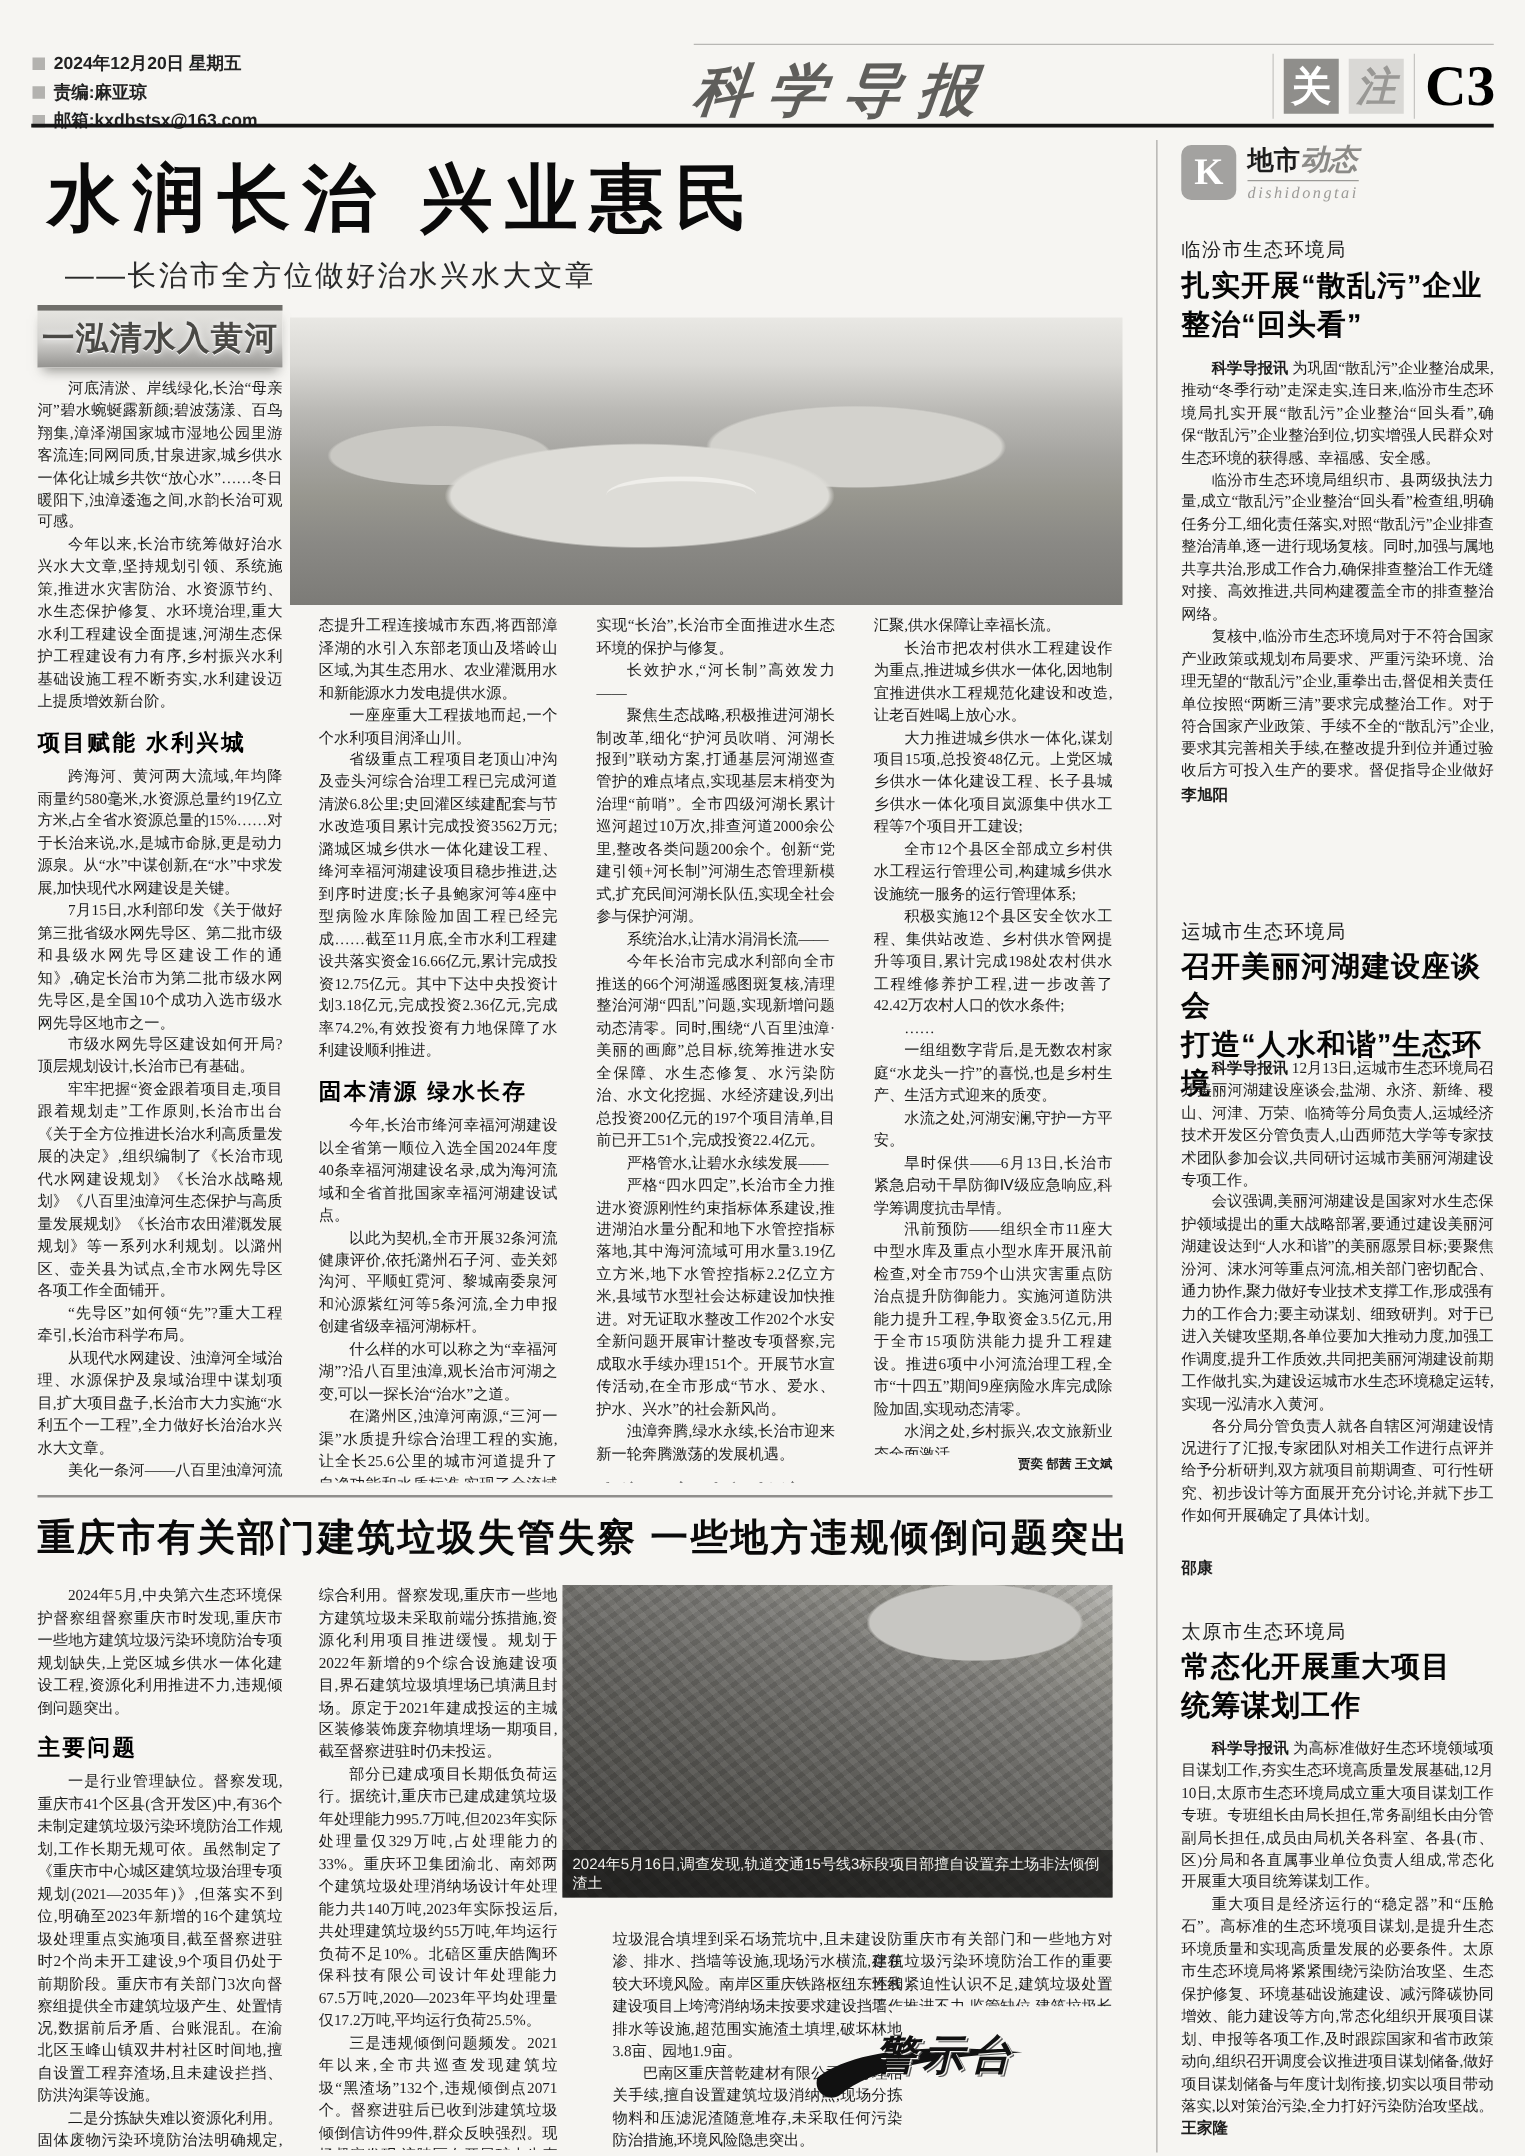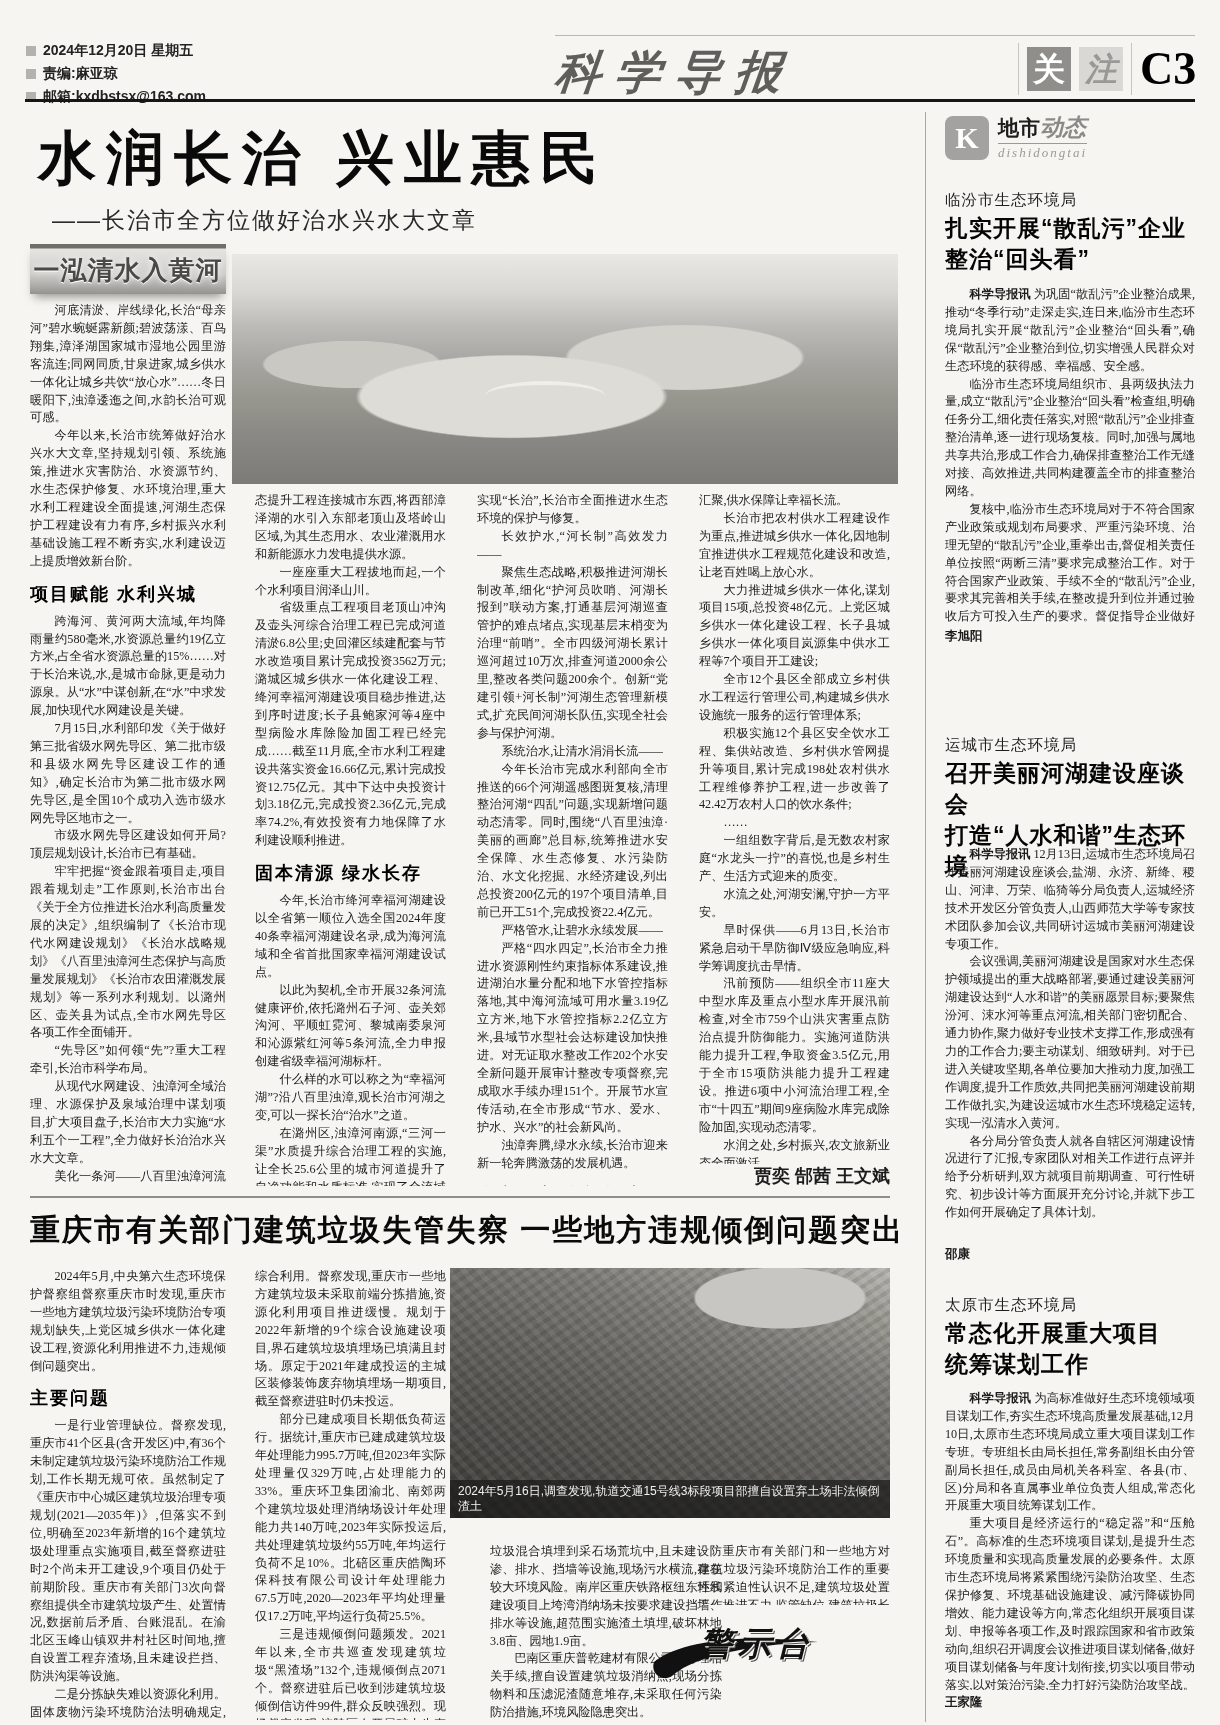--- a/index.html
+++ b/index.html
@@ -38,21 +38,21 @@
           text-shadow:0 1px 0 #fff,0 0 6px rgba(255,255,255,.9);}
   .colbox{position:absolute;overflow:hidden;}
   .fl{font-size:12.2px;line-height:17.9px;margin:0;}
   .fl-p{text-indent:2em;text-align:justify;}
   .fl-cont{text-indent:0;text-align:justify;}
   .fl-h{font-family:"Liberation Sans",sans-serif;font-weight:900;font-size:18px;
         line-height:24px;margin:11px 0 7px;color:#000;letter-spacing:2px;text-align:left;text-indent:0;}
   .fl-lead{text-indent:2em;text-align:justify;}
   .fl-lead b{font-family:"Liberation Sans",sans-serif;}
   .m-byline{left:699px;top:1164px;width:191px;height:20px;background:#f6f5f2;
-            text-align:right;font-weight:bold;font-family:"Liberation Sans",sans-serif;font-size:18px;}
+            text-align:right;font-weight:bold;font-family:"Liberation Sans",sans-serif;font-size:10px;}
   .photo-main{left:232px;top:254px;width:666px;height:230px;
      background:
        radial-gradient(ellipse 260px 70px at 42% 62%, #dddcd7 0 58%, rgba(0,0,0,0) 60%),
        radial-gradient(ellipse 200px 55px at 68% 45%, #d3d2cd 0 58%, rgba(0,0,0,0) 60%),
        radial-gradient(ellipse 150px 40px at 18% 48%, #c9c8c3 0 58%, rgba(0,0,0,0) 60%),
        linear-gradient(180deg,#e9e8e4 0%,#d9d8d4 16%,#bbbab6 32%,#a5a4a0 48%,#98978f 62%,#8a8985 78%,#7c7b77 100%);}
   .photo-main .bridge{position:absolute;left:38%;top:55%;width:120px;height:26px;
        border-top:4px solid #efeeea;border-radius:50%;}
 
   

